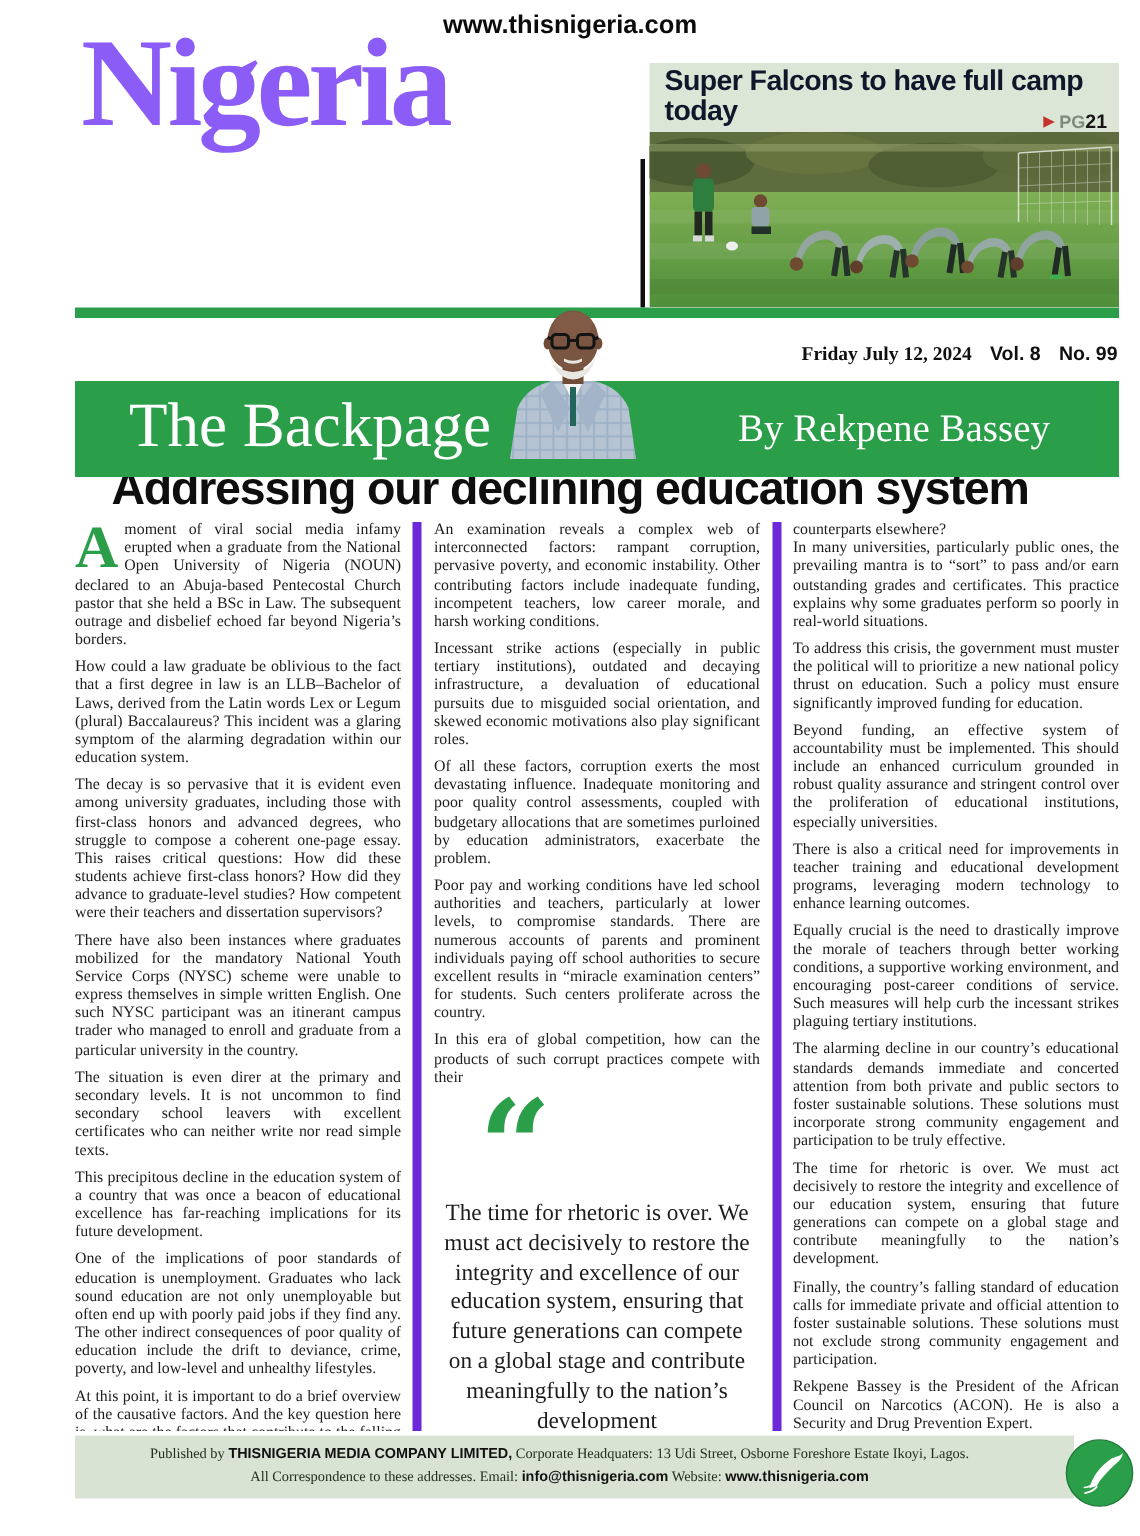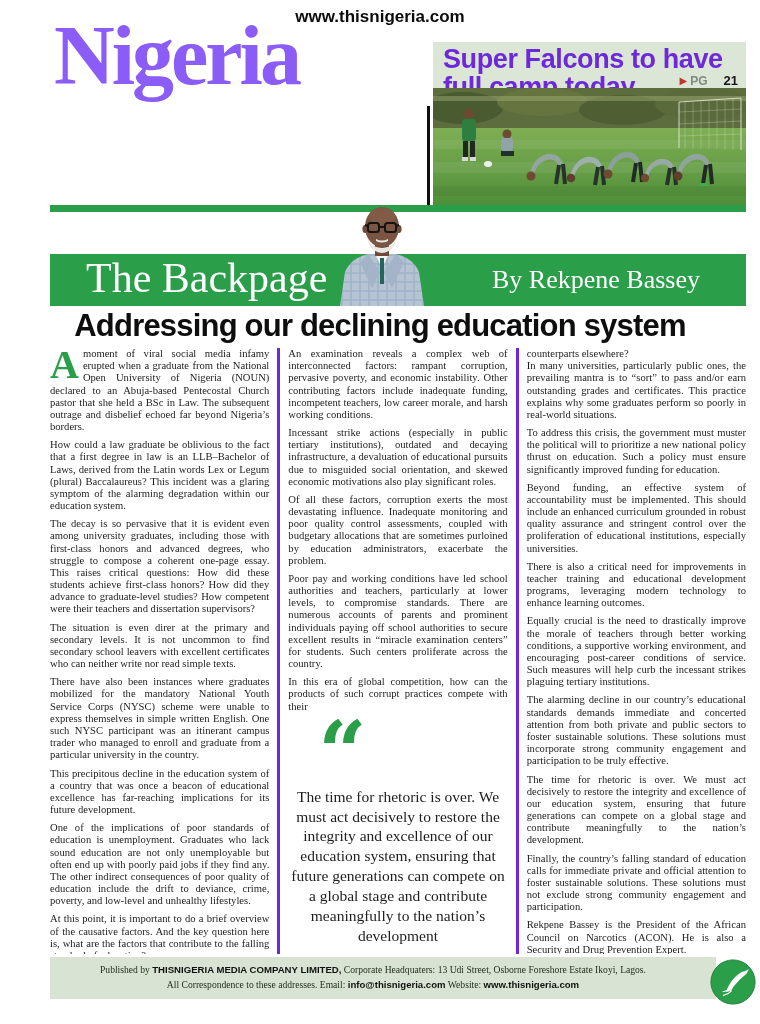--- a/index.html
+++ b/index.html
@@ -17,53 +17,53 @@
   .logo-circle{width:72px;height:72px;margin:4px 0 0 6px;flex:0 0 auto;}
   .word-nigeria{font-family:"Liberation Serif",serif;font-weight:bold;font-size:84px;line-height:.8;letter-spacing:-3px;color:#8b5cf6;margin-top:-8px;}
   .tagline{width:338px;text-align:right;font-family:"Liberation Sans",sans-serif;font-weight:bold;
     font-size:13px;letter-spacing:2.6px;color:#111;margin-top:2px;}
 
   .header-divider{position:absolute;left:427px;top:106px;width:3px;height:99px;background:#101010;}
 
   
   .teaser{position:absolute;left:433px;top:42px;width:313px;height:163px;background:#dce6d7;z-index:1;}
   .teaser-title{padding:3px 6px 0 10px;font-family:"Liberation Sans","DejaVu Sans",sans-serif;
-    font-size:27px;font-weight:600;letter-spacing:-.4px;color:#6d28d9;line-height:1.05;}
+    font-size:19px;font-weight:600;letter-spacing:-.4px;color:#0f172a;line-height:1.05;}
   .pg-row{position:absolute;top:31px;right:8px;font-family:"Liberation Sans",sans-serif;font-size:12px;}
   .pg-arrow{color:#c4342d;font-size:10px;vertical-align:1px;margin-right:3px;}
-  .pg-label{color:#7d8a7d;font-weight:bold;margin-right:16px;}
+  .pg-label{color:#7d8a7d;font-weight:bold;margin-right:0;}
   .pg-num{color:#161616;font-weight:bold;font-size:13px;}
   .photo{position:absolute;left:0;bottom:0;width:313px;height:117px;}
   .photo svg{display:block;width:100%;height:100%;}
 
   .green-rule{position:absolute;left:50px;top:205px;width:696px;height:7px;background:#2b9e4a;}
 
   .dateline{position:absolute;top:228px;right:15px;font-size:13px;color:#101010;white-space:nowrap;}
   .dl-date{font-family:"Liberation Serif",serif;font-weight:bold;}
   .dl-vol,.dl-no{font-family:"Liberation Sans",sans-serif;font-weight:bold;margin-left:9px;}
 
   
-  .banner{position:absolute;left:50px;top:254px;width:696px;height:52px;background:#2b9e4a;z-index:2;}
+  .banner{position:absolute;left:50px;top:254px;width:696px;height:64px;background:#2b9e4a;z-index:2;}
   .backpage-title{position:absolute;left:36px;top:50%;transform:translateY(-54%);
     font-family:"Liberation Serif",serif;font-size:42px;color:#ffffff;letter-spacing:0;}
   .byline{position:absolute;right:46px;top:50%;transform:translateY(-50%);
     font-family:"Liberation Serif",serif;font-size:26px;color:#ffffff;}
   .portrait{position:absolute;left:338px;top:206px;width:88px;height:100px;z-index:3;}
   .portrait svg{display:block;width:100%;height:100%;}
 
   .headline{position:absolute;left:0;top:308px;width:100%;text-align:center;
     font-family:"Liberation Sans","DejaVu Sans",sans-serif;font-size:31px;font-weight:600;
     letter-spacing:-.8px;color:#0e0e0e;}
 
   
   .columns{position:absolute;left:50px;top:348px;width:696px;height:606px;display:flex;overflow:hidden;}
   .col{flex:1 1 0;padding:0 8px;font-size:10.6px;line-height:1.15;}
   .col.c1{padding-left:0;}
   .col.c3{padding-right:0;}
-  .col.c2,.col.c3{border-left:3px solid #6d28d9;}
+  .col.c2,.col.c3{border-left:6px solid #6d28d9;}
   .bp{margin:0 0 6px 0;text-align:justify;white-space:pre-line;}
   .lead{margin:0 0 6px 0;text-align:justify;}
   .dropcap{float:left;font-size:40px;line-height:32px;height:34px;font-weight:bold;
     color:#2b9e4a;margin:1px 4px 0 0;font-family:"Liberation Serif",serif;}
 
   
   .pullquote{margin-top:2px;}
   .qmark{font-family:"DejaVu Serif",serif;font-weight:bold;font-size:84px;line-height:.78;height:62px;
     color:#2b9e4a;margin:6px 0 0 30px;}
   .qtext{margin:6px 2px 0 2px;text-align:center;font-size:15.5px;line-height:1.28;color:#1d1d1d;}
@@ -176,20 +176,25 @@
             <circle cx="2" cy="26" r="4.5" fill="#5f3f2b"></circle>
             <rect x="24" y="33" width="8" height="3" fill="#3fae4e"></rect>
           </g>
         </g>
       </svg>
     </div>
   </div>
 
   <div class="green-rule"></div>
 
+  <div class="dateline">
+    <span class="dl-date">Friday July 12, 2024</span>
+    <span class="dl-vol">Vol. 8</span>
+    <span class="dl-no">No. 99</span>
+  </div>
 
   <div class="banner">
     <span class="backpage-title">The Backpage</span>
     <span class="byline">By Rekpene Bassey</span>
   </div>
   <div class="portrait">
     <svg viewBox="0 0 88 100">
       <defs>
         <pattern id="plaid" width="9" height="9" patternUnits="userSpaceOnUse">
           <rect width="9" height="9" fill="#b6c3d3"></rect>
@@ -225,22 +230,22 @@
   </div>
 
   <div class="headline">Addressing our declining education system</div>
 
   <div class="columns">
     <div class="col c1">
       <p class="lead"><span class="dropcap">A</span><span>moment of viral social media infamy erupted when a graduate from the National Open University of Nigeria (NOUN) declared to an Abuja-based Pentecostal Church pastor that she held a BSc in Law. The subsequent outrage and disbelief echoed far beyond Nigeria’s borders.</span></p>
       <div>
           <p class="bp">How could a law graduate be oblivious to the fact that a first degree in law is an LLB–Bachelor of Laws, derived from the Latin words Lex or Legum (plural) Baccalaureus? This incident was a glaring symptom of the alarming degradation within our education system.</p>
           <p class="bp">The decay is so pervasive that it is evident even among university graduates, including those with first-class honors and advanced degrees, who struggle to compose a coherent one-page essay. This raises critical questions: How did these students achieve first-class honors? How did they advance to graduate-level studies? How competent were their teachers and dissertation supervisors?</p>
+          <p class="bp">There have also been instances where graduates mobilized for the mandatory National Youth Service Corps (NYSC) scheme were unable to express themselves in simple written English. One such NYSC participant was an itinerant campus trader who managed to enroll and graduate from a particular university in the country.</p>
           <p class="bp">The situation is even direr at the primary and secondary levels. It is not uncommon to find secondary school leavers with excellent certificates who can neither write nor read simple texts.</p>
-          <p class="bp">There have also been instances where graduates mobilized for the mandatory National Youth Service Corps (NYSC) scheme were unable to express themselves in simple written English. One such NYSC participant was an itinerant campus trader who managed to enroll and graduate from a particular university in the country.</p>
           <p class="bp">This precipitous decline in the education system of a country that was once a beacon of educational excellence has far-reaching implications for its future development.</p>
           <p class="bp">One of the implications of poor standards of education is unemployment. Graduates who lack sound education are not only unemployable but often end up with poorly paid jobs if they find any. The other indirect consequences of poor quality of education include the drift to deviance, crime, poverty, and low-level and unhealthy lifestyles.</p>
           <p class="bp">At this point, it is important to do a brief overview of the causative factors. And the key question here is, what are the factors that contribute to the falling standard of education?</p>
         </div>
     </div>
     <div class="col c2">
       <div>
           <p class="bp">An examination reveals a complex web of interconnected factors: rampant corruption, pervasive poverty, and economic instability. Other contributing factors include inadequate funding, incompetent teachers, low career morale, and harsh working conditions.</p>
           <p class="bp">Incessant strike actions (especially in public tertiary institutions), outdated and decaying infrastructure, a devaluation of educational pursuits due to misguided social orientation, and skewed economic motivations also play significant roles.</p>
           <p class="bp">Of all these factors, corruption exerts the most devastating influence. Inadequate monitoring and poor quality control assessments, coupled with budgetary allocations that are sometimes purloined by education administrators, exacerbate the problem.</p>

